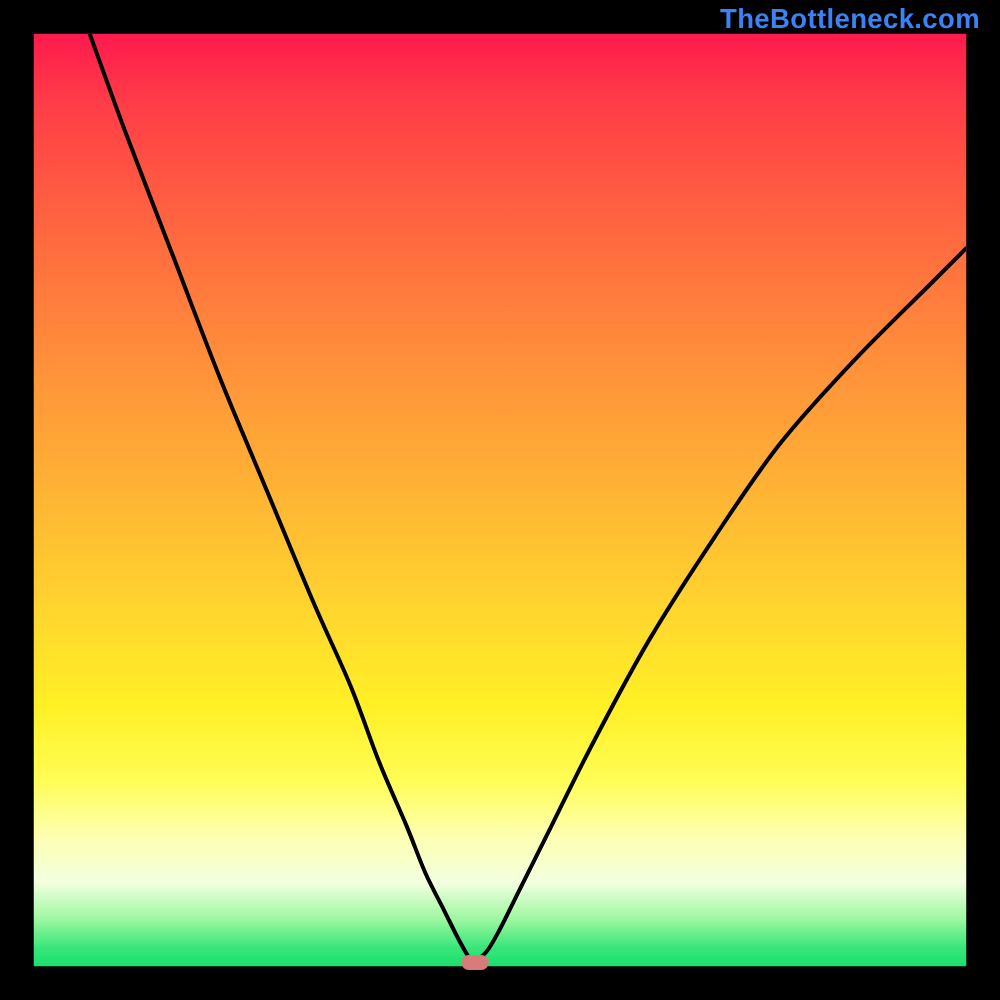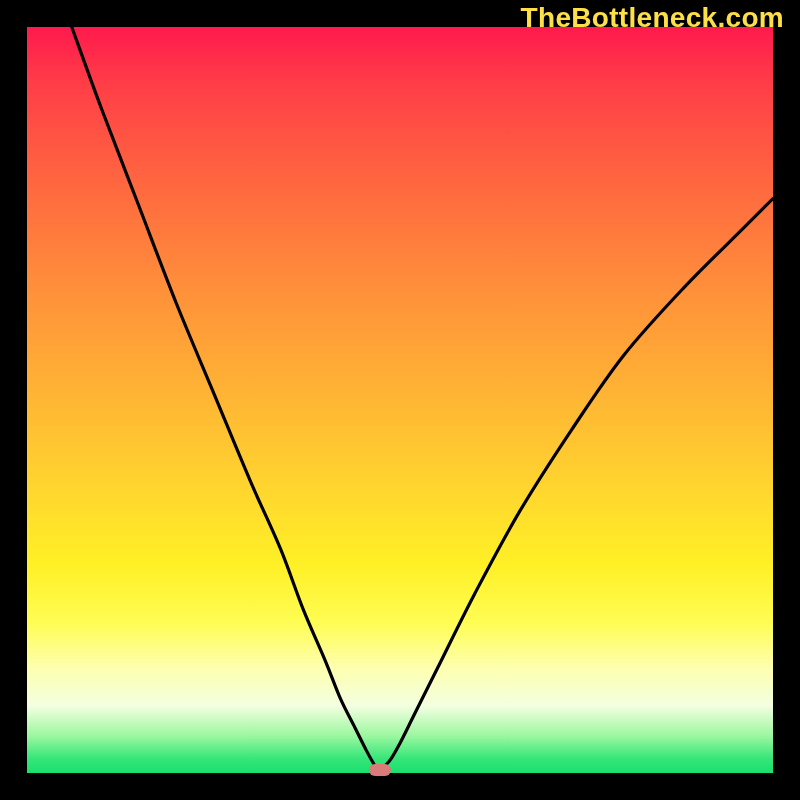--- a/index.html
+++ b/index.html
@@ -14,22 +14,22 @@
   .outer {
     position: relative;
     width: 800px;
     height: 800px;
     background: #000;
   }
   .watermark {
     position: absolute;
     top: 2px;
     right: 16px;
-    color: #fde047;
-    font-size: 28px;
+    color: #3b82f6;
+    font-size: 22px;
     font-weight: 600;
     letter-spacing: 0.3px;
     user-select: none;
   }
   .plot {
     position: absolute;
     left: 27px;
     top: 27px;
     width: 746px;
     height: 746px;

